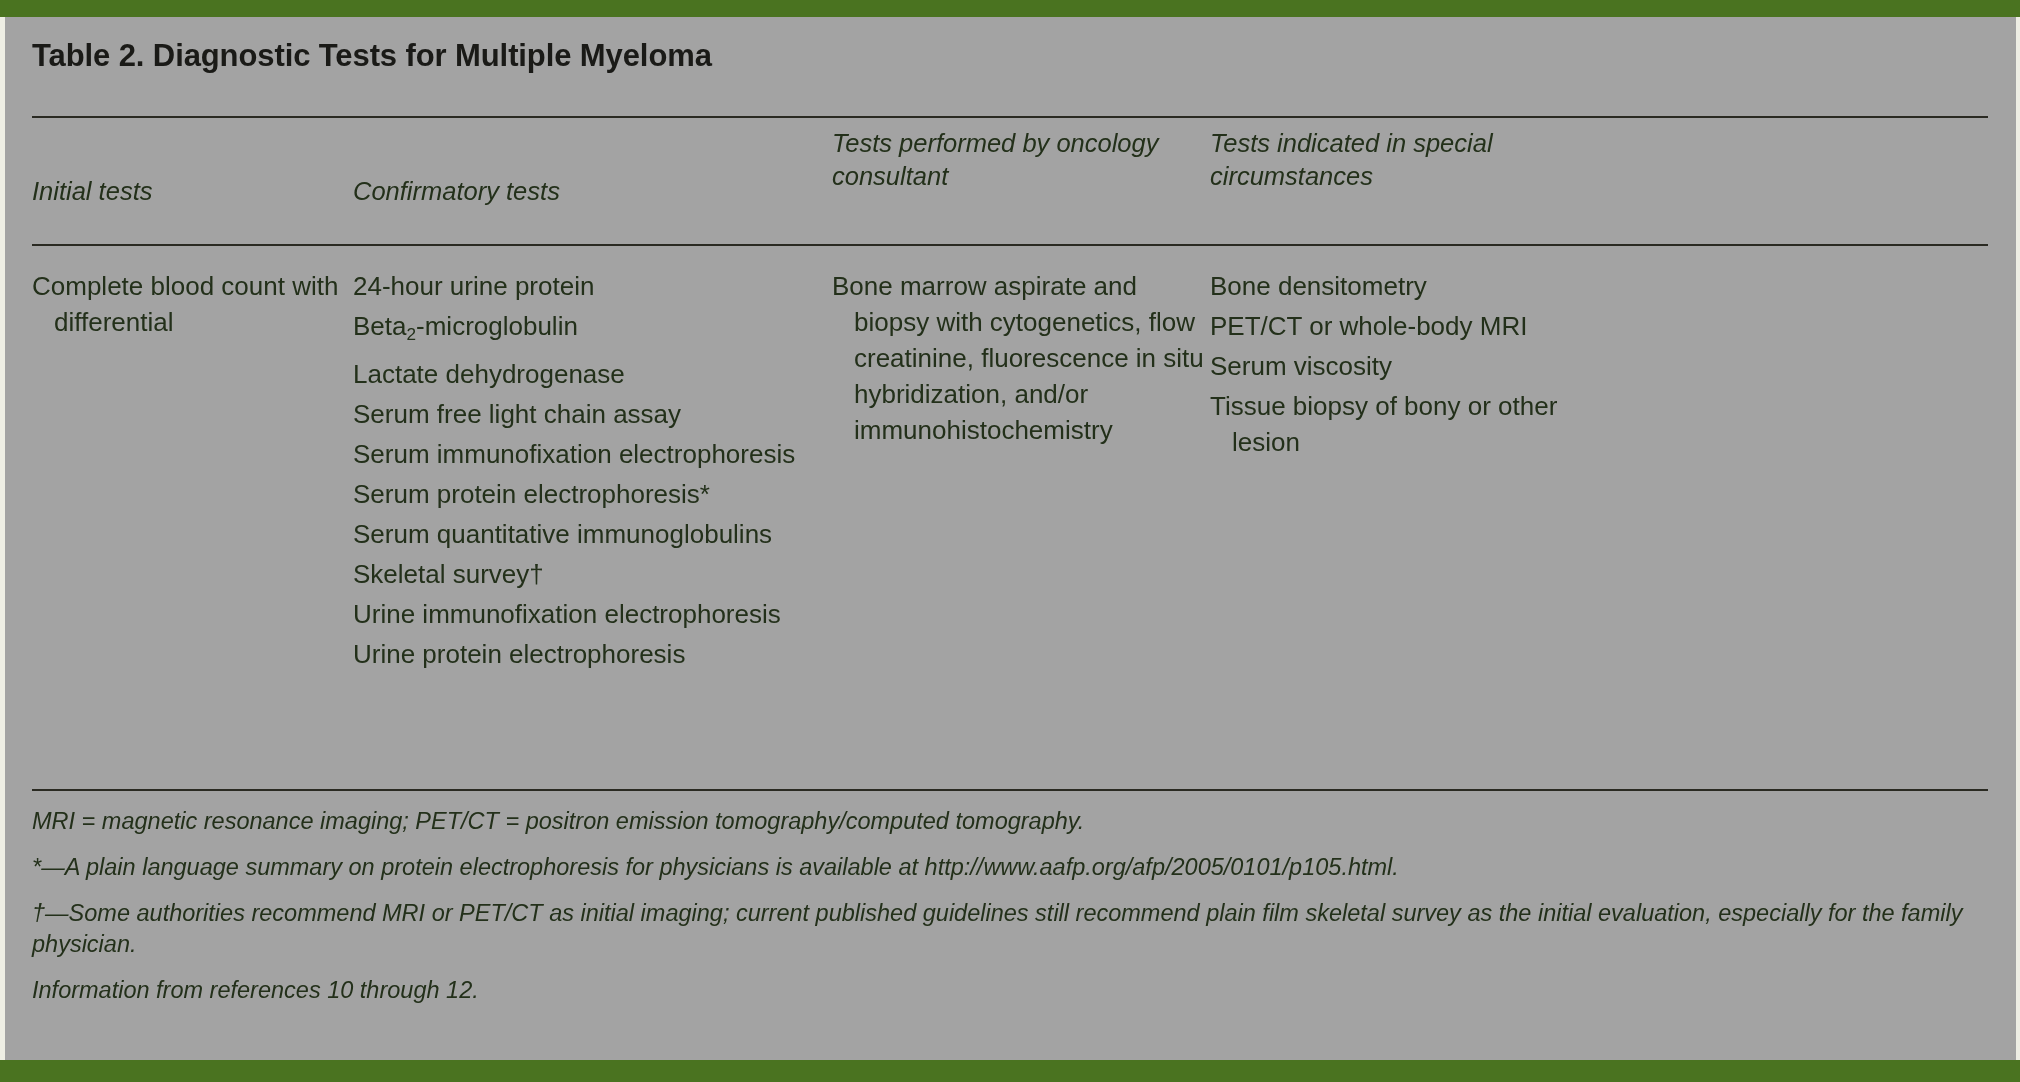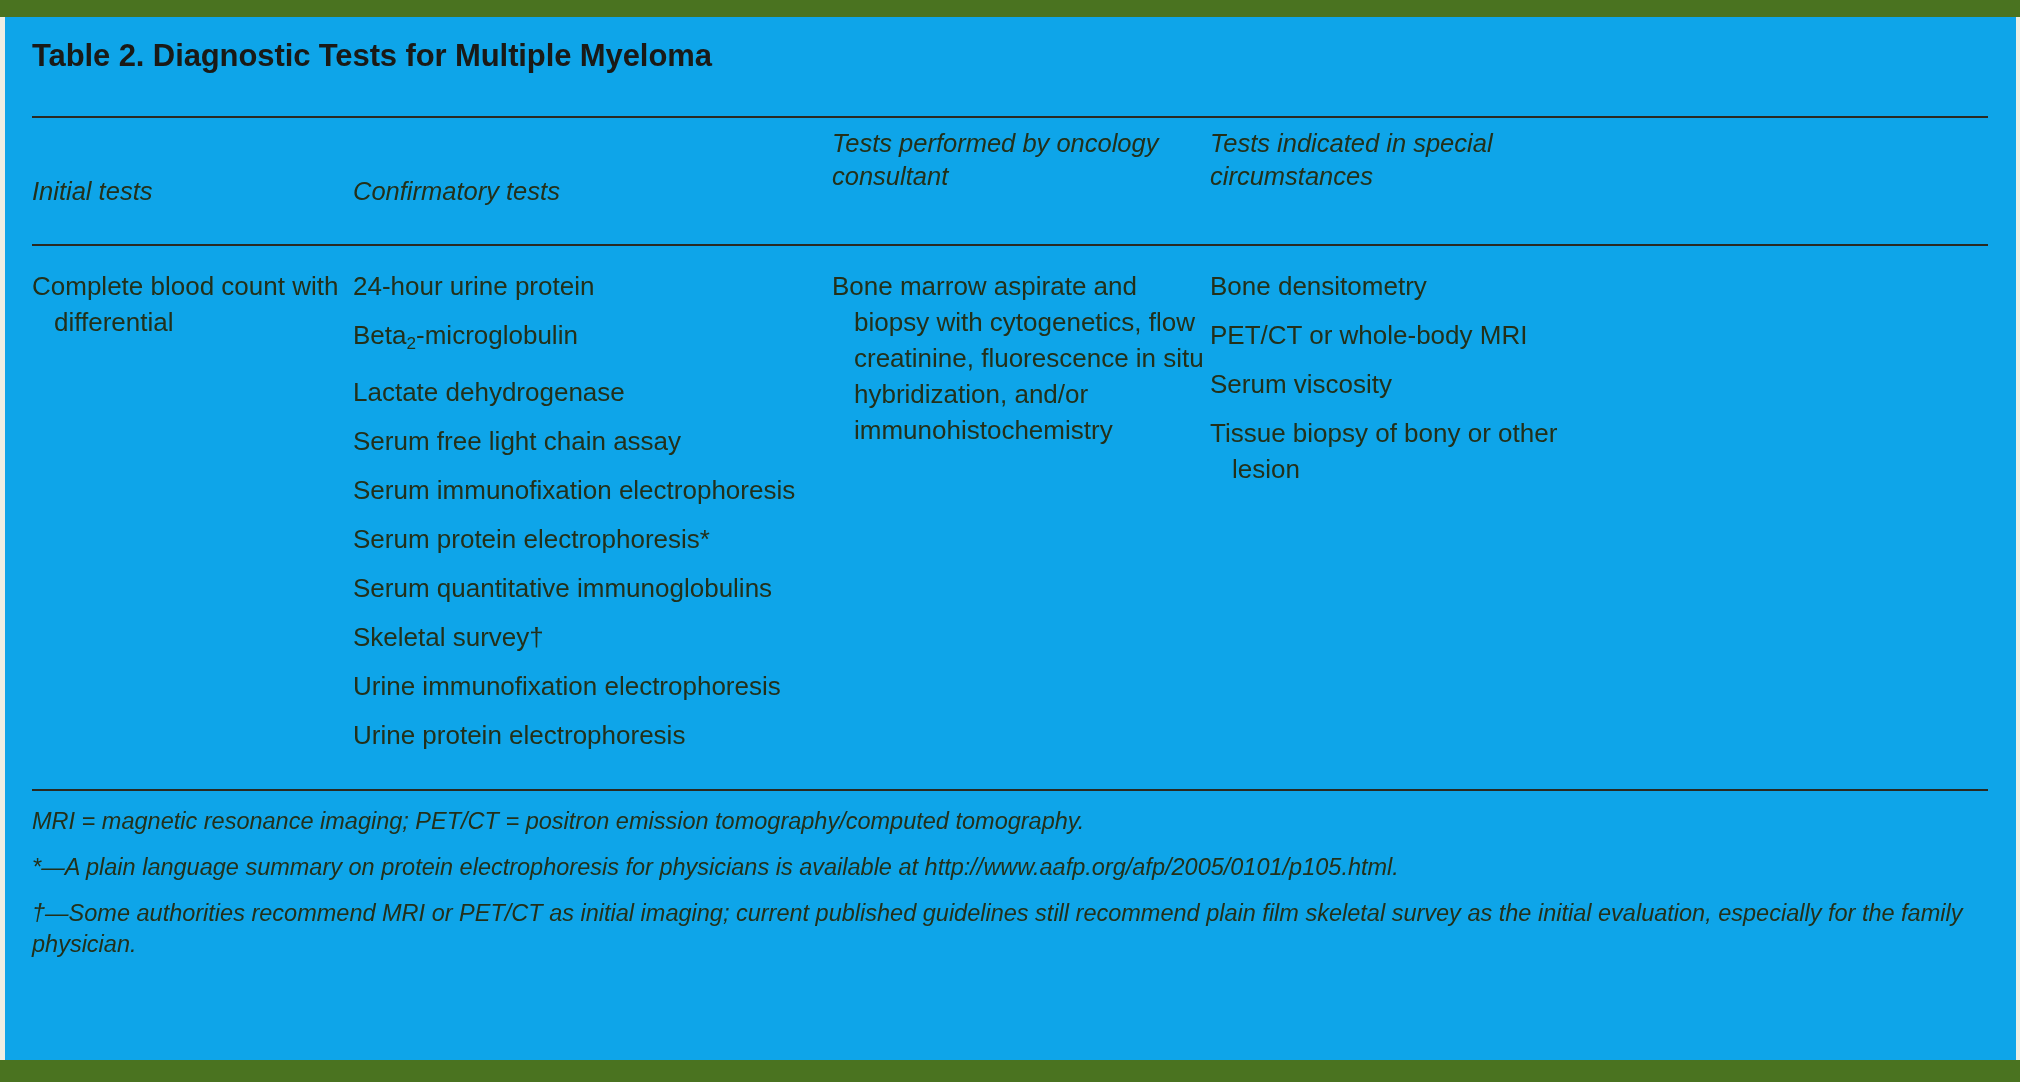--- a/index.html
+++ b/index.html
@@ -11,21 +11,21 @@
     width: 2020px;
     height: 1082px;
     font-family: "Liberation Sans", sans-serif;
     overflow: hidden;
   }
 
   #page {
     position: relative;
     width: 2020px;
     height: 1082px;
-    background: #0ea5e9;
+    background: #a3a3a3;
     box-sizing: border-box;
   }
 
   
   .bar-top {
     position: absolute;
     left: 0; top: 0;
     width: 2020px; height: 17px;
     background: #4a7320;
   }
@@ -96,21 +96,21 @@
     font-size: 26px;
     line-height: 36px;
     color: #23301a;
   }
 
   .entry {
     padding-left: 22px;
     text-indent: -22px;
     margin: 0 0 0 0;
   }
-  .entry + .entry { margin-top: 13px; }
+  .entry + .entry { margin-top: 4px; }
 
   sub {
     font-size: 0.66em;
     vertical-align: -0.28em;
   }
 
   
   .footnotes {
     position: absolute;
     left: 32px;
@@ -171,16 +171,17 @@
     <div class="entry">Tissue biopsy of bony or other lesion</div>
   </div>
 
   <div class="rule rule-head"></div>
   <div class="rule rule-foot"></div>
 
   <div class="footnotes">
     <div class="footnote">MRI = magnetic resonance imaging; PET/CT = positron emission tomography/computed tomography.</div>
     <div class="footnote">*—A plain language summary on protein electrophoresis for physicians is available at http://www.aafp.org/afp/2005/0101/p105.html.</div>
     <div class="footnote">†—Some authorities recommend MRI or PET/CT as initial imaging; current published guidelines still recommend plain film skeletal survey as the initial evaluation, especially for the family physician.</div>
+    <div class="footnote">Information from references 10 through 12.</div>
   </div>
 
   <div class="bar-bottom"></div>
 </div>
 
 </body></html>

